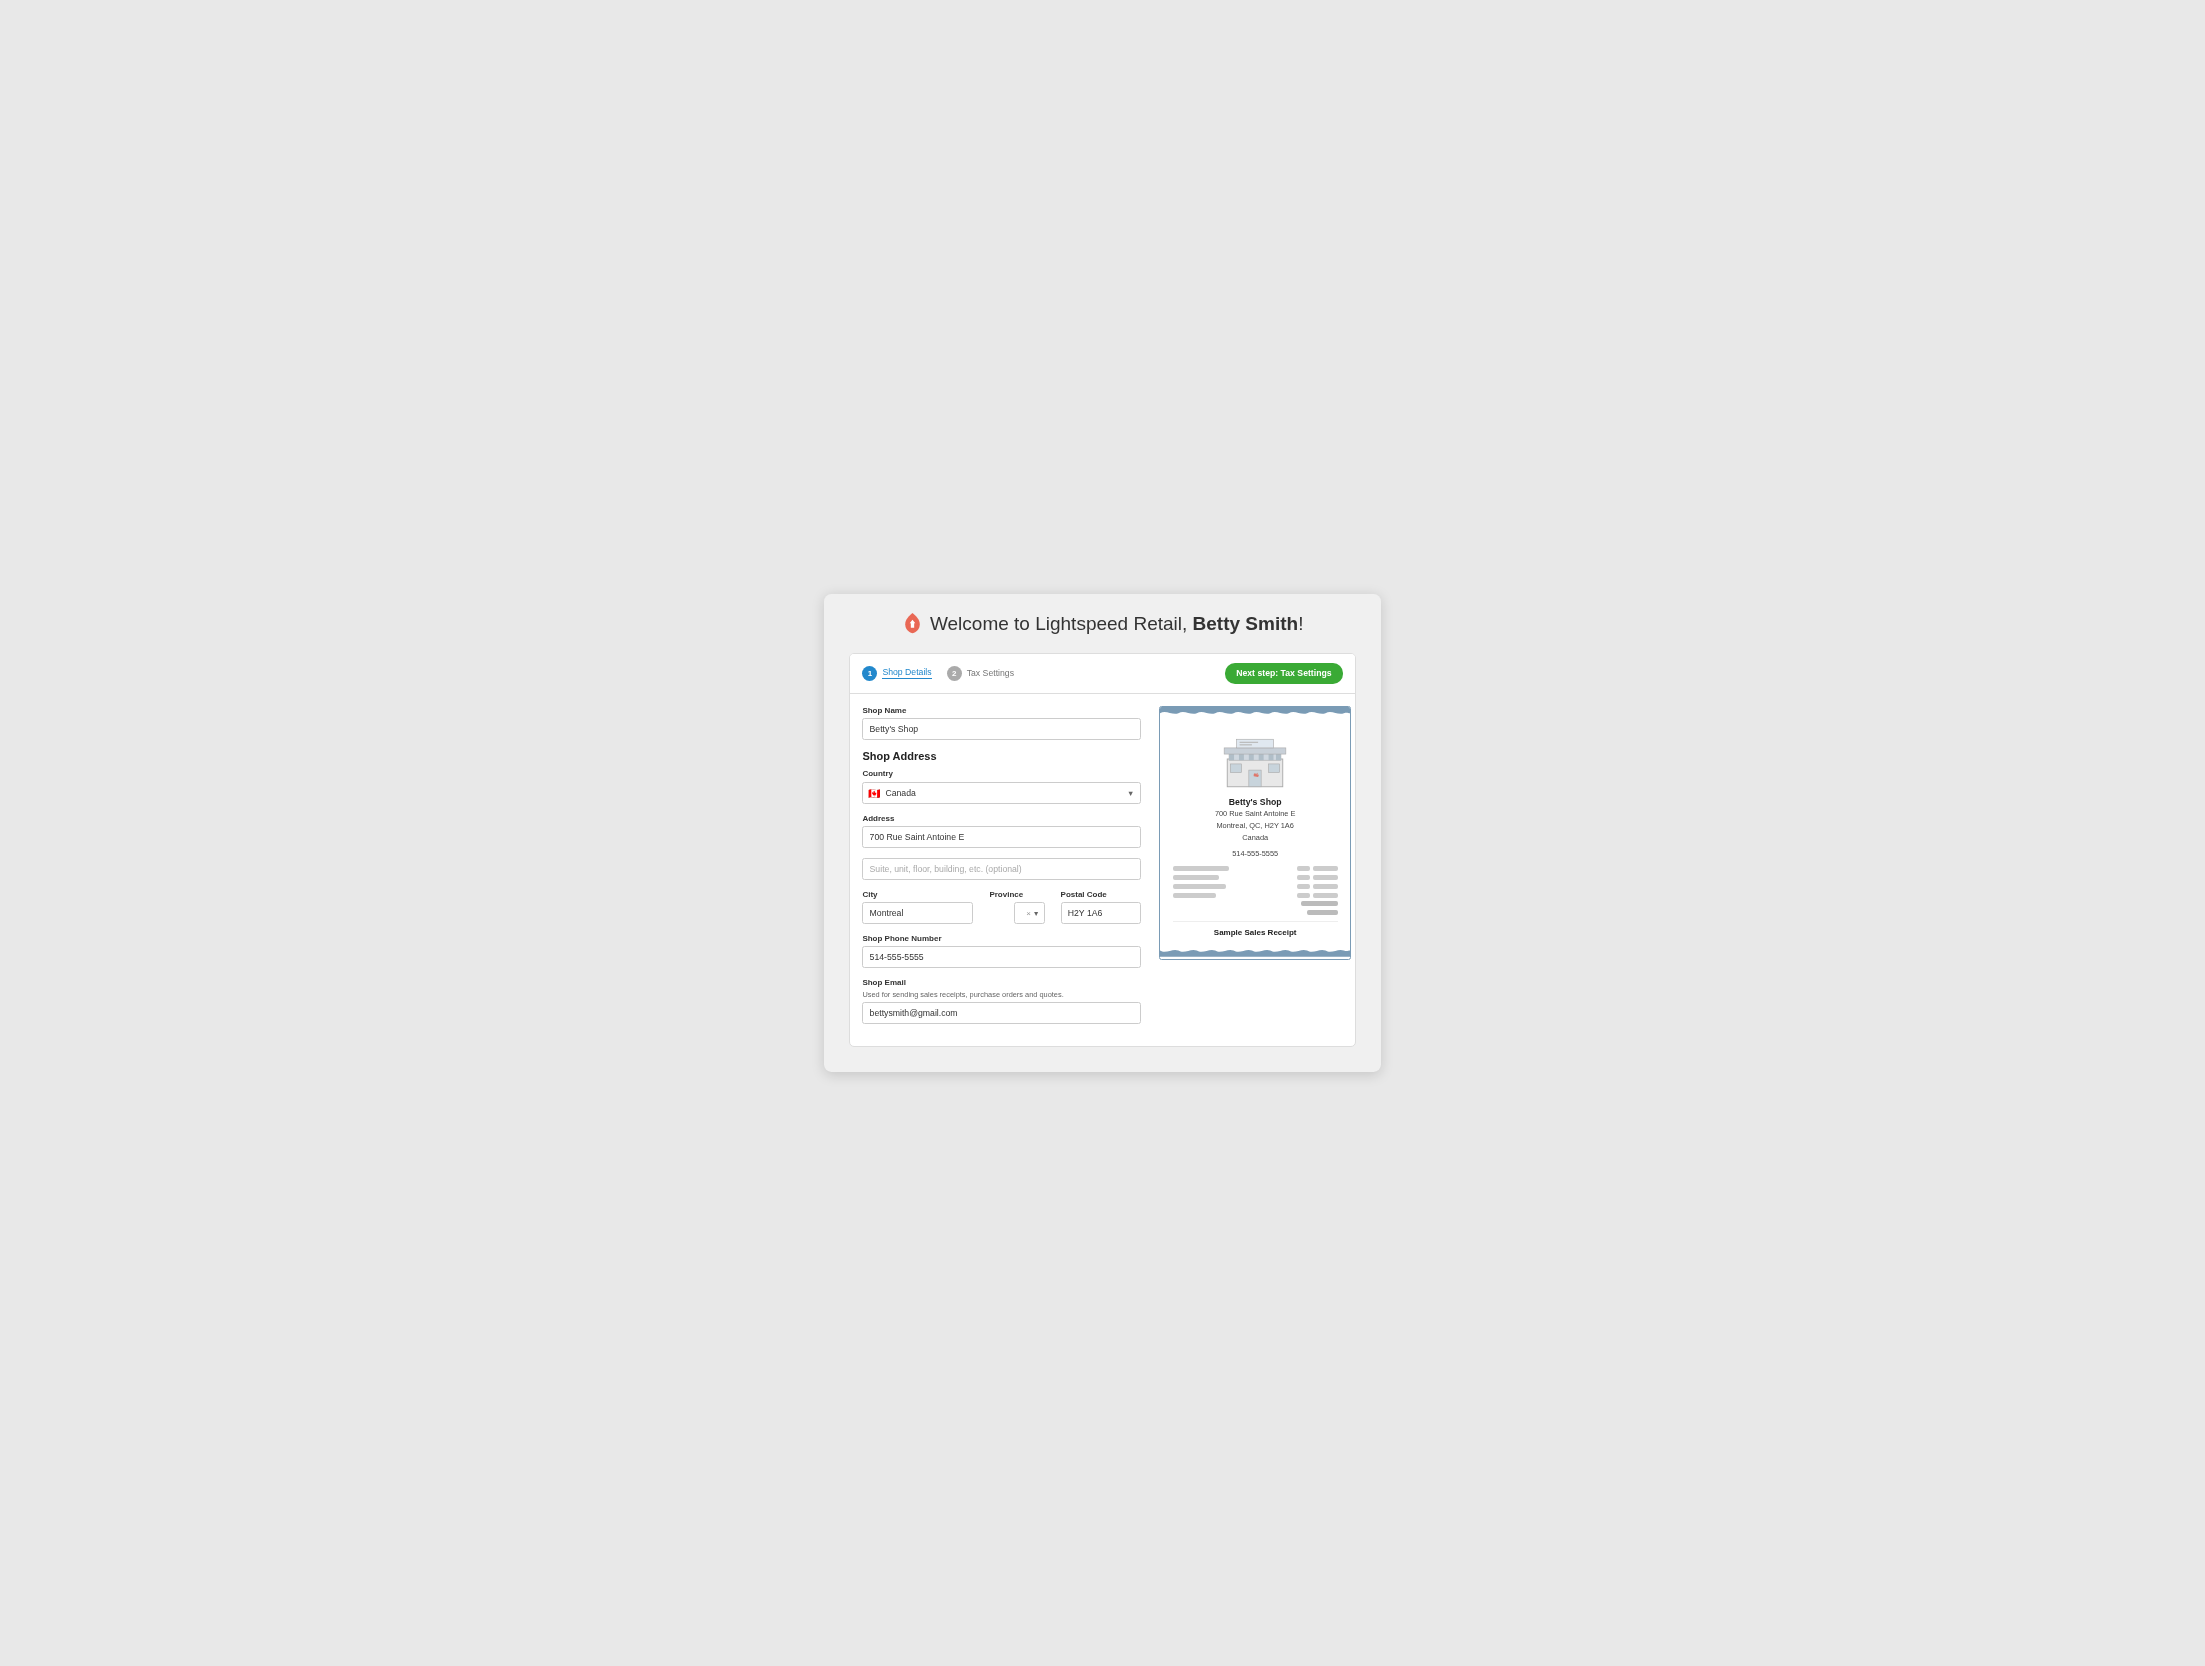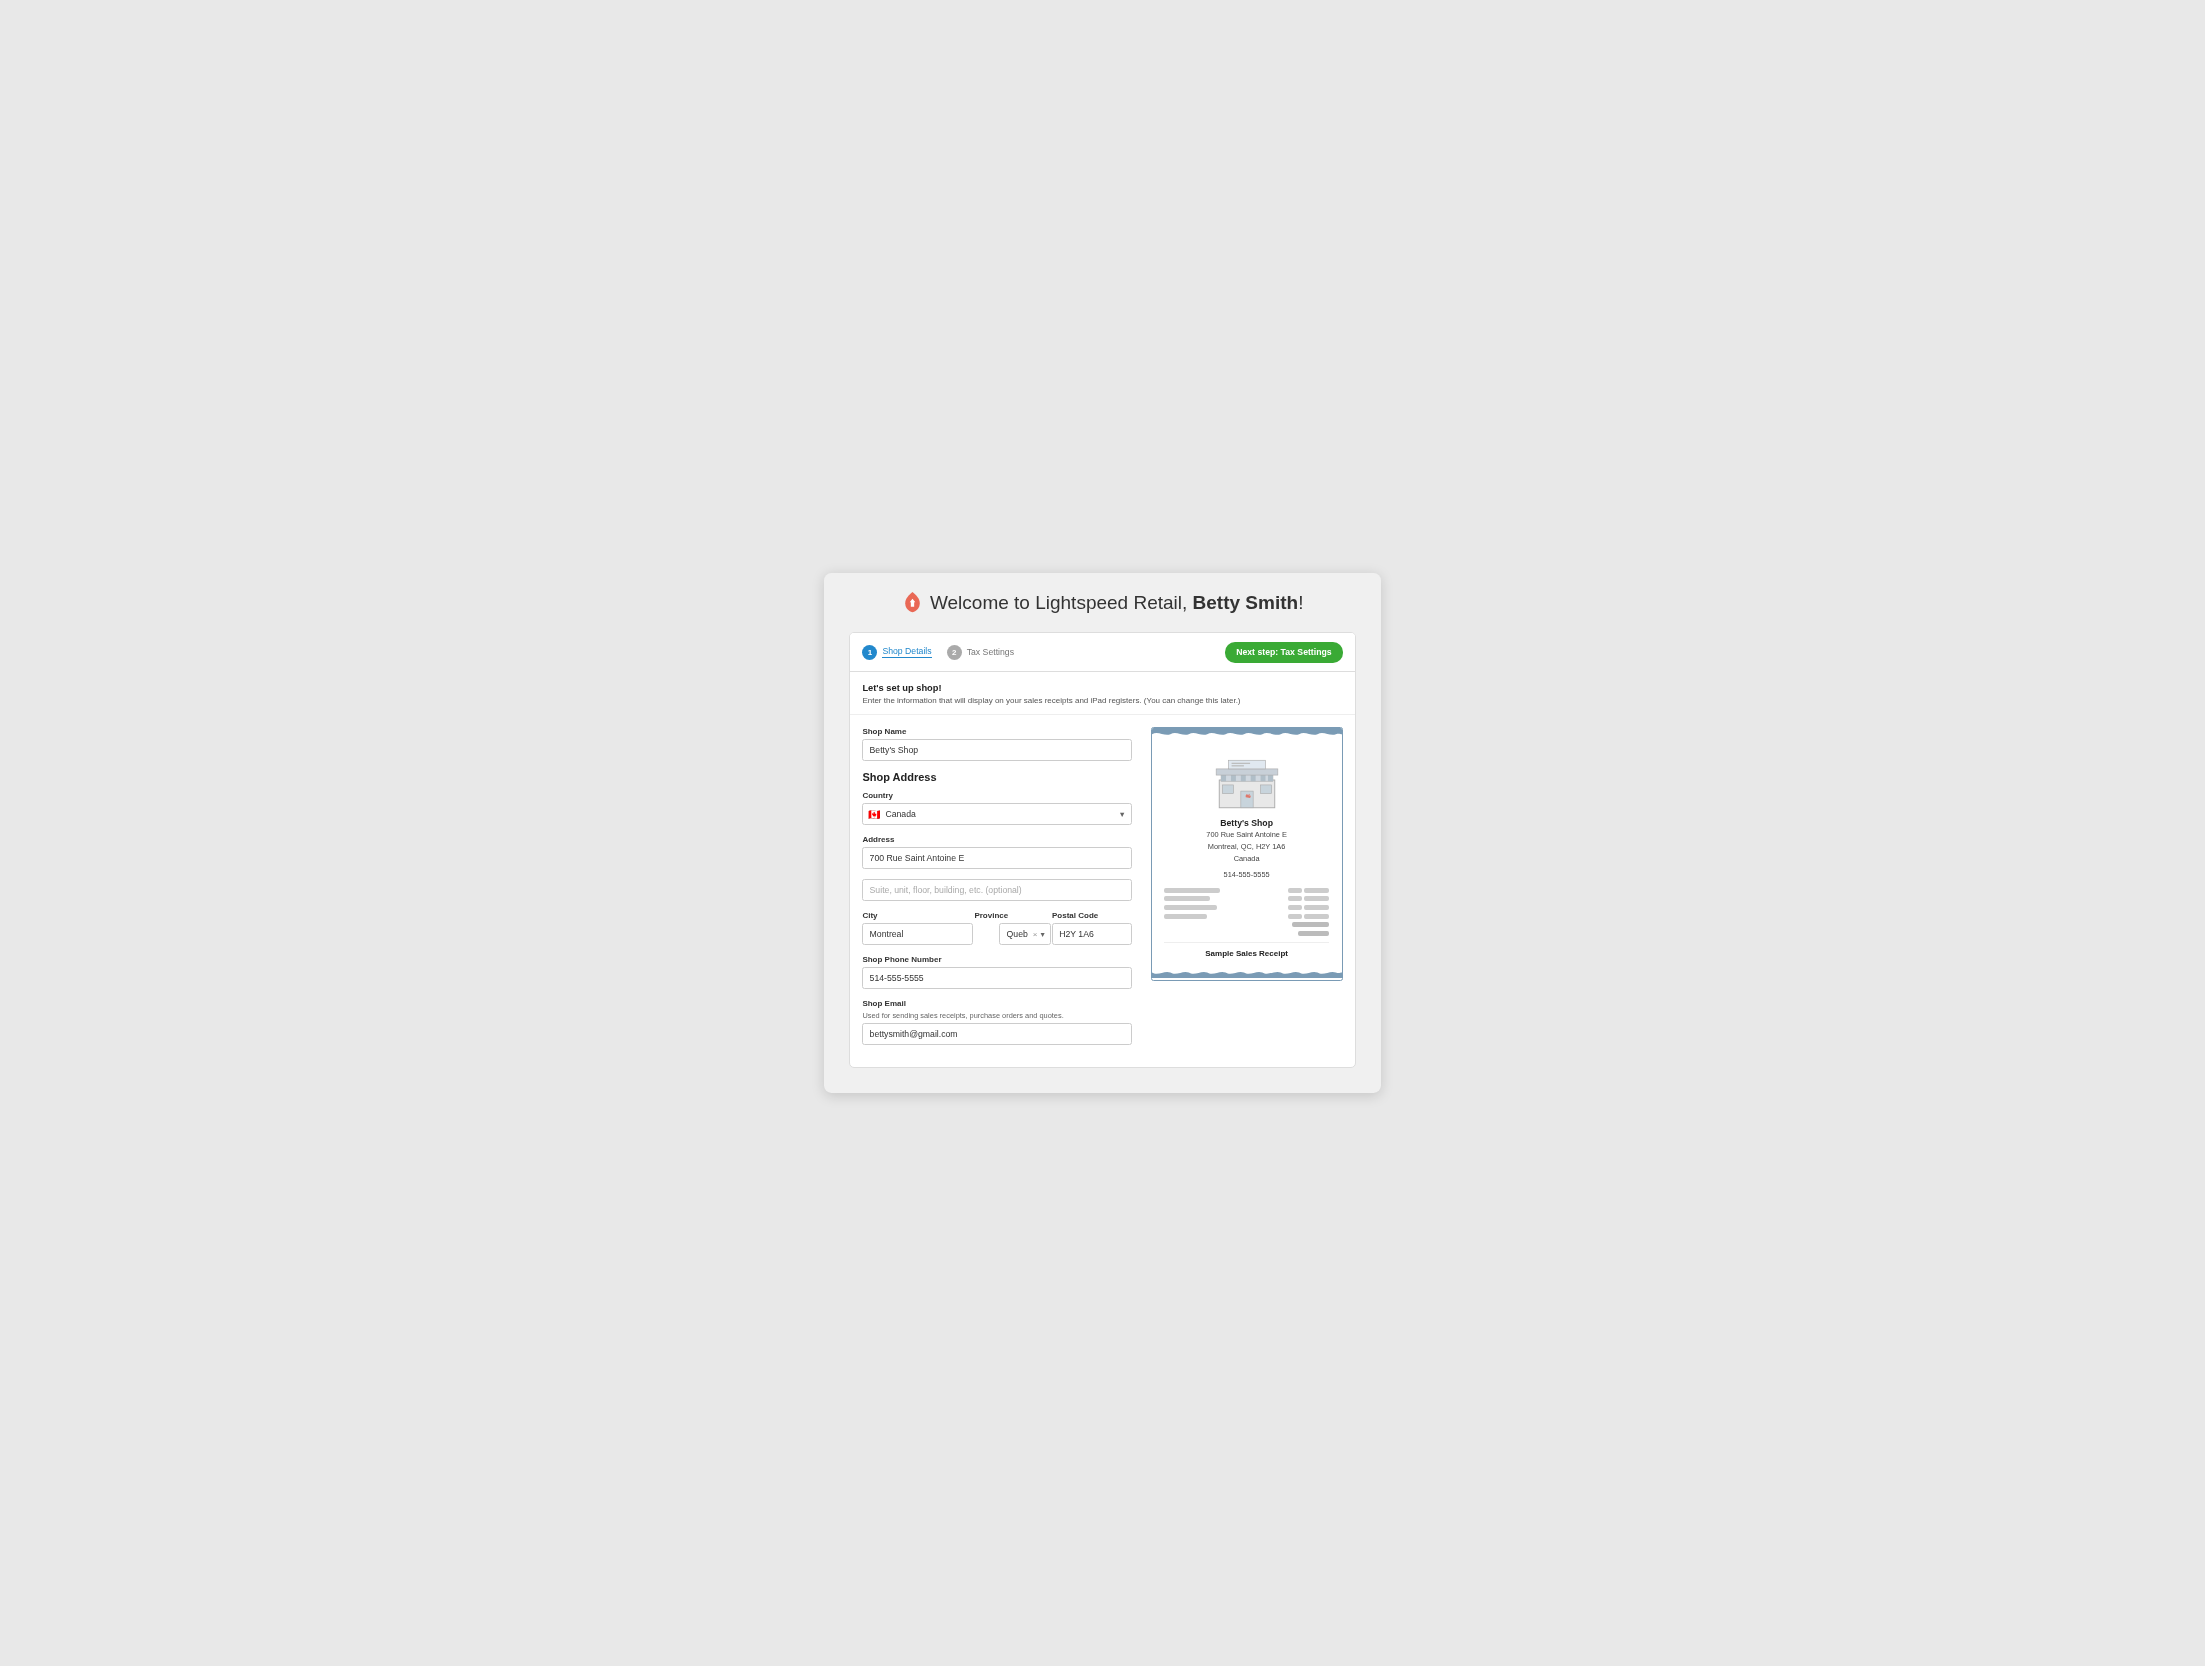--- a/index.html
+++ b/index.html
@@ -234,21 +234,21 @@
       right: 6.2px;
       top: 50%;
       transform: translateY(-50%);
       pointer-events: none;
       color: #666;
       font-size: 7.4px;
     }
 
     .three-col {
       display: flex;
-      gap: 1px;
+      gap: 16px;
     }
 
     .col-city { flex: 0 0 111px; }
     .col-province { flex: 1; }
     .col-postal { flex: 0 0 80px; }
 
     .province-select-wrapper {
       position: relative;
       margin-left: 25px;
     }
@@ -397,24 +397,20 @@
         <div class="step-item">
           <div class="step-badge inactive">
             <span>2</span>
           </div>
           <span class="step-label inactive">Tax Settings</span>
         </div>
       </div>
       <button class="next-btn">Next step: Tax Settings</button>
     </div>
 
-    <div class="intro-section">
-      <div class="intro-title">Let's set up shop!</div>
-      <div class="intro-desc">Enter the information that will display on your sales receipts and iPad registers. (You can change this later.)</div>
-    </div>
 
     <div class="form-receipt-row">
 
       <div class="form-section">
 
         <div class="field-group">
           <label class="field-label">Shop Name</label>
           <input class="text-input" type="text" value="Betty's Shop" style="">
         </div>
 

